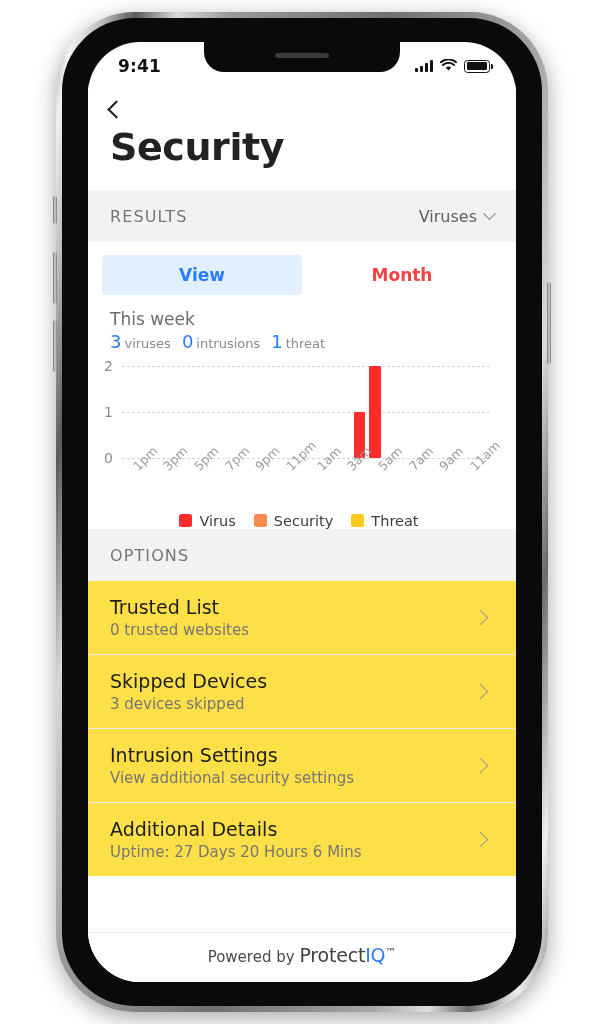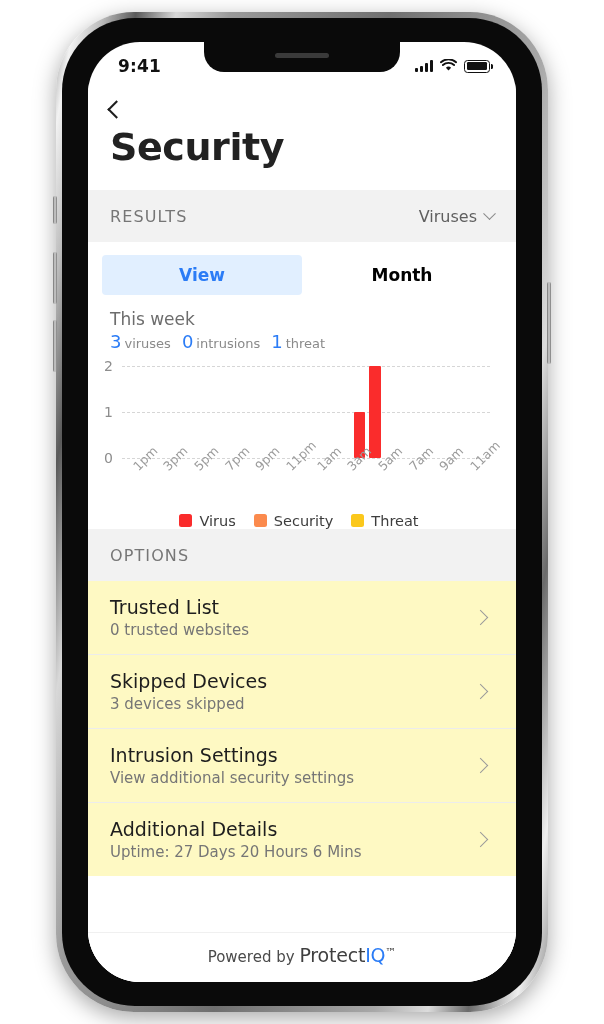--- a/index.html
+++ b/index.html
@@ -138,21 +138,21 @@
   }
 
   .tabs { display: flex; padding: 13px 14px 0 14px; gap: 0; }
   .tab {
     flex: 1; text-align: center;
     padding: 10px 0 10px 0;
     font-size: 17px; font-weight: bold;
     border-radius: 4px; cursor: pointer;
   }
   .tab.active { background: #e1efff; color: #2b7cf6; }
-  .tab.inactive { background: transparent; color: #000000; }
+  .tab.inactive { background: transparent; color: #ef4444; }
 
   .summary { padding: 14px 0 4px 22px; }
   .summary-title { font-size: 17px; color: #6d6d6d; margin-bottom: 2px; }
   .summary-stats {
     display: flex; align-items: baseline; gap: 11px;
     font-size: 13px; color: #8a8a8a;
   }
   .summary-stats .num {
     font-size: 18px; color: #2b7cf6; margin-right: 3px;
   }
@@ -203,21 +203,21 @@
   }
   .legend-item { display: flex; align-items: center; gap: 7px; }
   .legend-swatch { width: 13px; height: 13px; border-radius: 2.5px; }
   .legend-label { font-size: 14.5px; color: #3d3d3d; }
 
   
   .opt-row {
     display: flex; align-items: center; justify-content: space-between;
     padding: 15px 24px 15px 22px;
     border-bottom: 1px solid #ececec;
-    background: #fef9c3; cursor: pointer;
+    background: #fde047; cursor: pointer;
   }
   .opt-row:last-of-type { border-bottom: none; }
   .opt-title { font-size: 19px; color: #1e1e1e; margin-bottom: 3px; }
   .opt-sub { font-size: 15px; color: #767676; }
   .chev-right {
     width: 11px; height: 11px;
     border-right: 1.8px solid #9a9a9a;
     border-top: 1.8px solid #9a9a9a;
     transform: rotate(45deg);
     margin-right: 6px;

